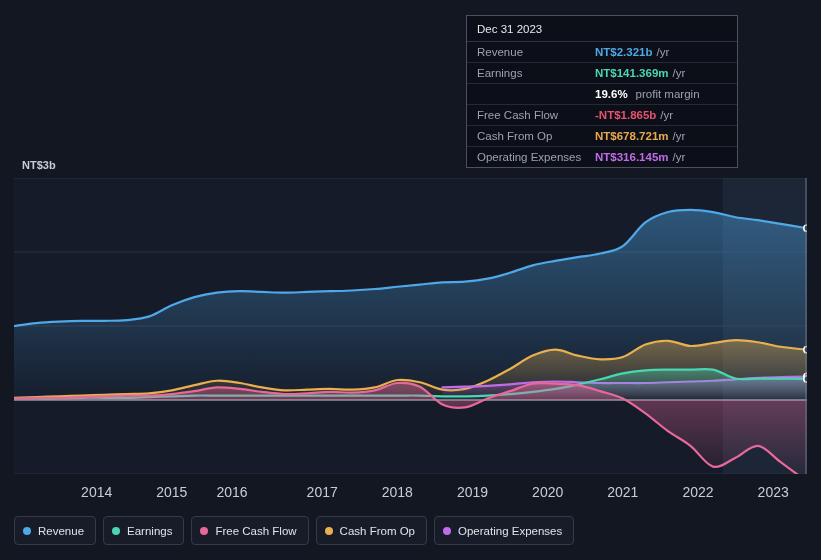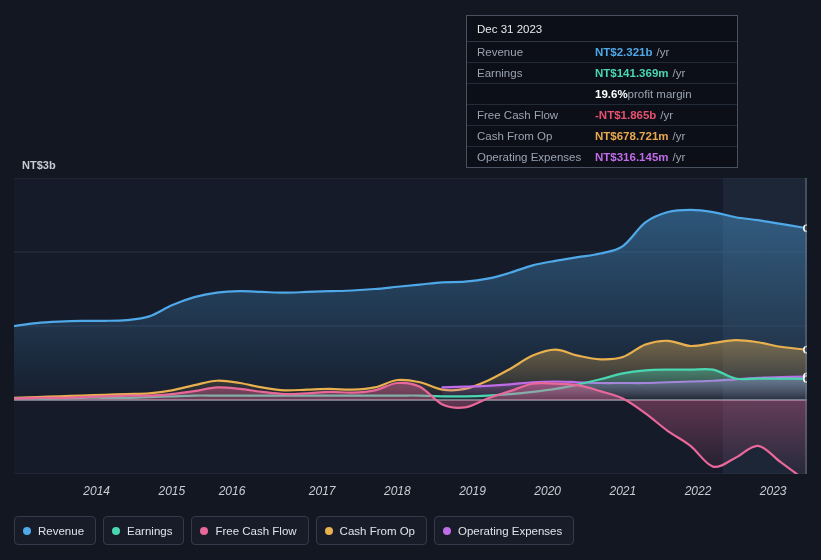--- a/index.html
+++ b/index.html
@@ -47,25 +47,24 @@
 
   .x-axis {
     position: absolute;
     left: 14px;
     top: 484px;
     width: 793px;
     height: 16px;
   }
   .x-tick {
     position: absolute;
-    font-size: 12px;
+    font-size: 14px;
     color: #c8cdd4;
     transform: translateX(-50%);
     white-space: nowrap;
-    font-style: italic;
   }
   
   .tooltip {
     position: absolute;
     left: 466px;
     top: 15px;
     width: 272px;
     background: #0c0f18;
     border: 1px solid #4a5160;
     box-sizing: border-box;
@@ -93,21 +92,21 @@
   }
   .tt-value {
     font-weight: bold;
   }
   .tt-unit {
     color: #9aa3b0;
     margin-left: 4px;
   }
   .tt-sub-label {
     color: #9aa3b0;
-    margin-left: 0;
+    margin-left: 8px;
   }
   
   .legend {
     position: absolute;
     left: 14px;
     top: 516px;
     display: flex;
     gap: 7px;
   }
   .legend-item {

